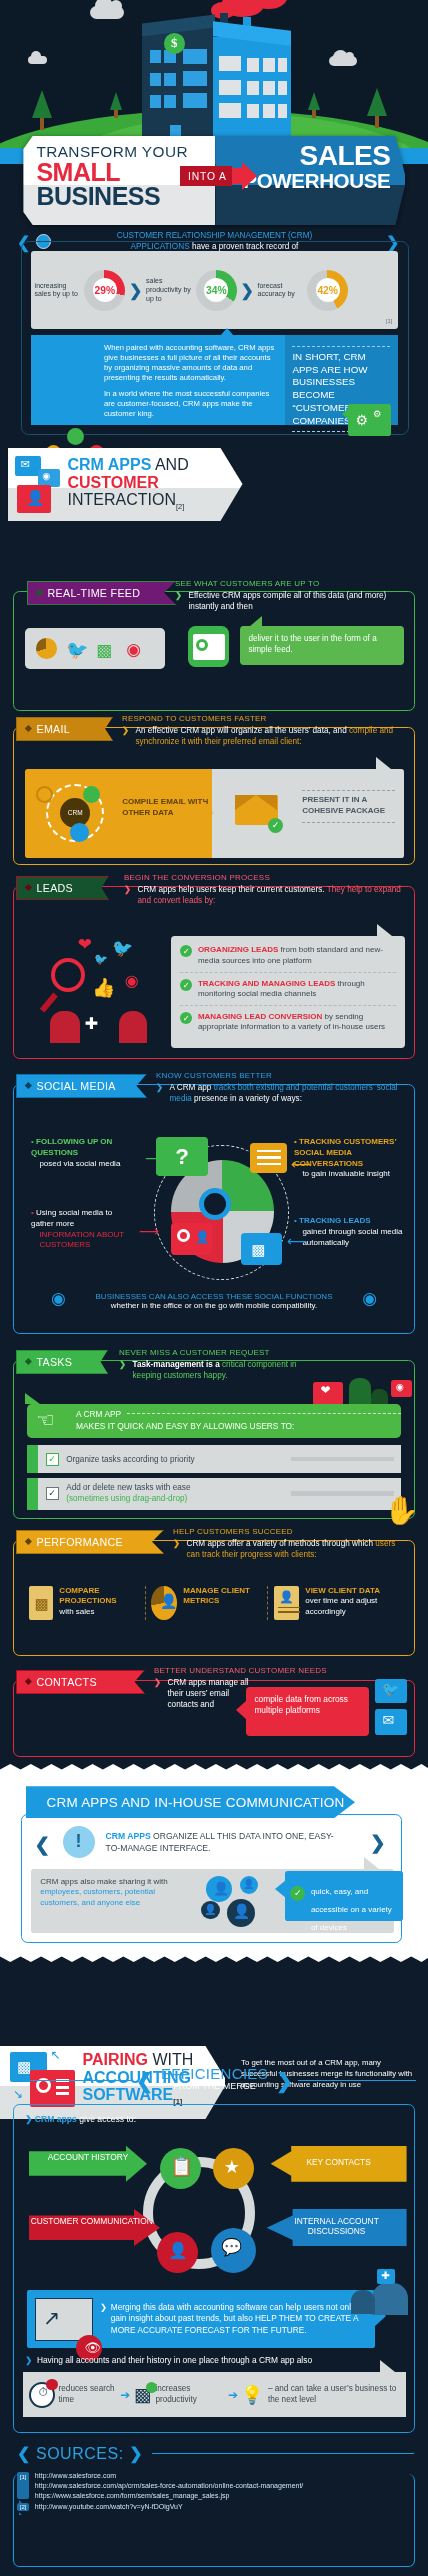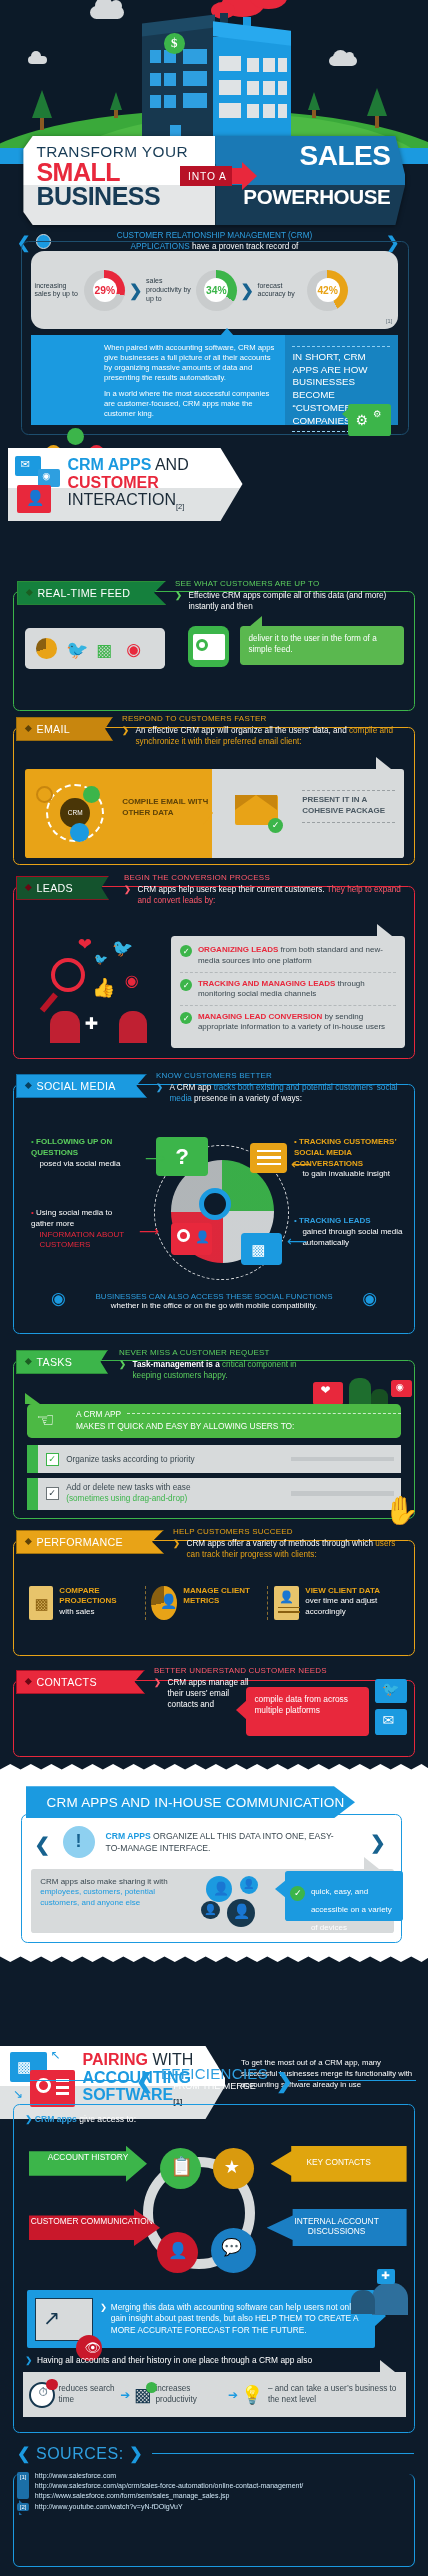--- a/index.html
+++ b/index.html
@@ -51,35 +51,35 @@
   .titleL{ flex:0 0 192px; background:linear-gradient(#ffffff 0 52%, #e4e6e7 52% 100%);
            clip-path:polygon(0 13px,9.3px 0,192px 0,192px 89px,9.3px 89px,0 76px);
            padding:6.5px 0 0 13px; }
   .titleR{ flex:1; background:linear-gradient(#1a79b5 0 52%, #173b55 52% 100%);
            clip-path:polygon(0 0,180px 0,191px 44px,180px 89px,0 89px);
            padding:5.6px 15px 0 0; text-align:right;}
   .t-transform{ font-size:15.4px; color:#173b55; letter-spacing:0.4px; }
   .t-small{ font-size:25px; color:#e8283c; font-weight:bold; line-height:.95; letter-spacing:-0.5px;}
   .t-business{ font-size:25px; color:#173b55; font-weight:bold; line-height:1; letter-spacing:-0.5px;}
   .t-sales{ font-size:28px; color:#ffffff; font-weight:bold; line-height:1; letter-spacing:-0.5px;}
-  .t-power{ font-size:20.6px; color:#ffffff; font-weight:bold; line-height:1.05; letter-spacing:-0.4px;margin-top:16px;}
+  .t-power{ font-size:20.6px; color:#ffffff; font-weight:bold; line-height:1.05; letter-spacing:-0.4px;}
   .intoA{ position:absolute; left:157px; top:26px; height:28px; display:flex; align-items:center;}
   .intoA .bar{ background:#b81227; color:#fff; font-size:10.3px; padding:4.7px 5.6px 4.7px 7.5px; letter-spacing:0.9px;}
   .intoA .tip{ width:0;height:0;border-top:14px solid transparent;border-bottom:14px solid transparent;border-left:15px solid #e8283c;}
   .intoA .bar2{ background:#e8283c; width:9.3px; height:16px;}
 
   
   .sec{ position:absolute; left:0; width:429px; }
   .kicker{ color:#2e9fe0; font-size:8.2px; text-align:center; line-height:1.35;}
   .white{ color:#fff; }
 
   
   .introPanel{ position:absolute; left:20.6px; top:241px; width:388px; height:194px;
      border:0.9px solid #1d4e6e; border-radius:7.5px; }
-  .statRow{ position:absolute; left:9.3px; top:9.3px; width:367px; height:78px; background:#d7dadb; border-radius:13px;
+  .statRow{ position:absolute; left:9.3px; top:9.3px; width:367px; height:78px; background:#d7dadb; border-radius:3px;
      display:flex; align-items:center; }
   .stat{ display:flex; align-items:center; gap:4.7px; padding:0 3.7px; }
   .stat .lbl{ font-size:7px; color:#2b3a44; line-height:1.25; width:45px;}
   .ring{ width:41px;height:41px;border-radius:50%;position:relative;}
   .ring .inner{ position:absolute; inset:8.4px; background:#fff; border-radius:50%;
      display:flex;align-items:center;justify-content:center; font-size:10.3px; font-weight:bold;}
   .gt{ color:#17628f; font-size:16px; font-weight:bold; }
   .supMark{ position:absolute; font-size:5.6px; color:#5b6a74;}
   .blueBox{ position:absolute; left:9.3px; top:93px; width:367px; height:90px; display:flex; }
   .blueBox .l{ flex:0 0 254px; background:#1b9ae0; padding:7.5px 7.5px 0 73px; }
@@ -283,21 +283,21 @@
         </div>
       <div style="position:absolute;left:60px;top:7.5px;">
         <div style="font-size:16px;line-height:1.15"><span style="color:#1b9ae0;font-weight:bold">CRM APPS</span> <span style="color:#1b2b38">AND</span></div>
         <div style="font-size:16px;color:#e8283c;font-weight:bold;line-height:1.1">CUSTOMER</div>
         <div style="font-size:16px;color:#1b2b38;line-height:1.1"><span>INTERACTION</span><span style="font-size:7.5px;vertical-align:sub">[2]</span></div>
       </div>
     </div>
   </div>
 
   <div class="block" style="top:591px;height:120px;border:0.9px solid #3cb54a">
-    <div class="tab tabSkew" style="background:#15803d;width:149px;top:-11.2px;left:3px;border:1.9px solid #2b8f38">
+    <div class="tab tabSkew" style="background:#701a75;width:149px;top:-11.2px;left:13px;border:1.9px solid #2b8f38">
       <span class="tabDot" style="background:#1b5e22"></span>
         <span>REAL-TIME FEED</span>
     </div>
     <div style="position:absolute;left:161px;top:-13px;width:234px">
       <div class="blkTitle" style="color:#5ccf5e">SEE WHAT CUSTOMERS ARE UP TO</div>
       <div style="display:flex;gap:3.7px;margin-top:1.9px">
         <span class="arrowBullet" style="color:#5ccf5e;font-size:8.4px">❯</span>
         <span class="blkBody white">Effective CRM apps compile all of this data (and more) instantly and then</span>
       </div>
     </div>

